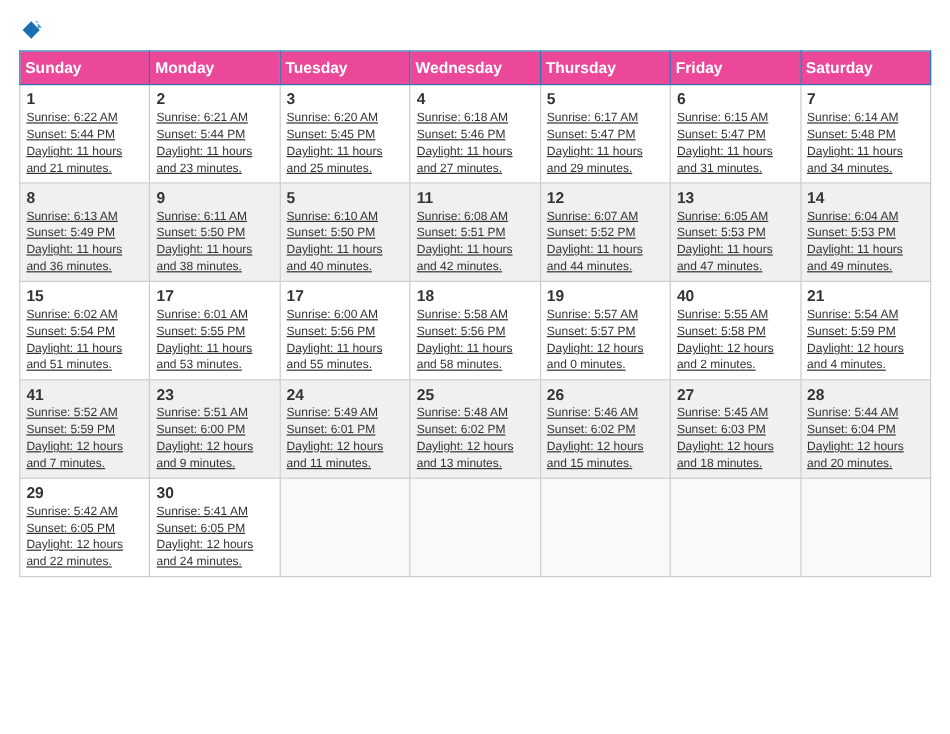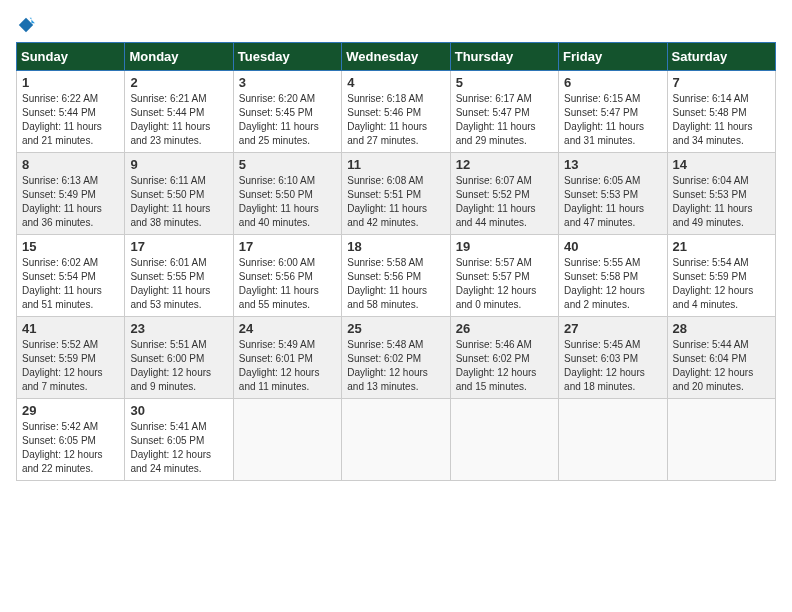--- a/index.html
+++ b/index.html
@@ -46,21 +46,21 @@
       font-size: 14px;
       color: #555;
       margin-top: 2px;
     }
     .calendar {
       width: 100%;
       border-collapse: collapse;
       margin-top: 8px;
     }
     .calendar thead tr {
-      background-color: #14532d;
+      background-color: #ec4899;
     }
     .calendar thead th {
       color: #fff;
       font-size: 13px;
       font-weight: bold;
       padding: 6px 4px;
       text-align: left;
       border: 1px solid #2e75b6;
     }
     .calendar tbody tr {
@@ -82,20 +82,21 @@
     .day-number {
       font-size: 13px;
       font-weight: bold;
       display: block;
       margin-bottom: 2px;
     }
     .day-info {
       font-size: 10px;
       line-height: 1.4;
       color: #333;
+      text-decoration: underline;
     }
     .empty-cell {
       background: #f9f9f9;
     }
   </style>
 </head>
 <body>
 
 <div class="header">
   <div class="logo">

